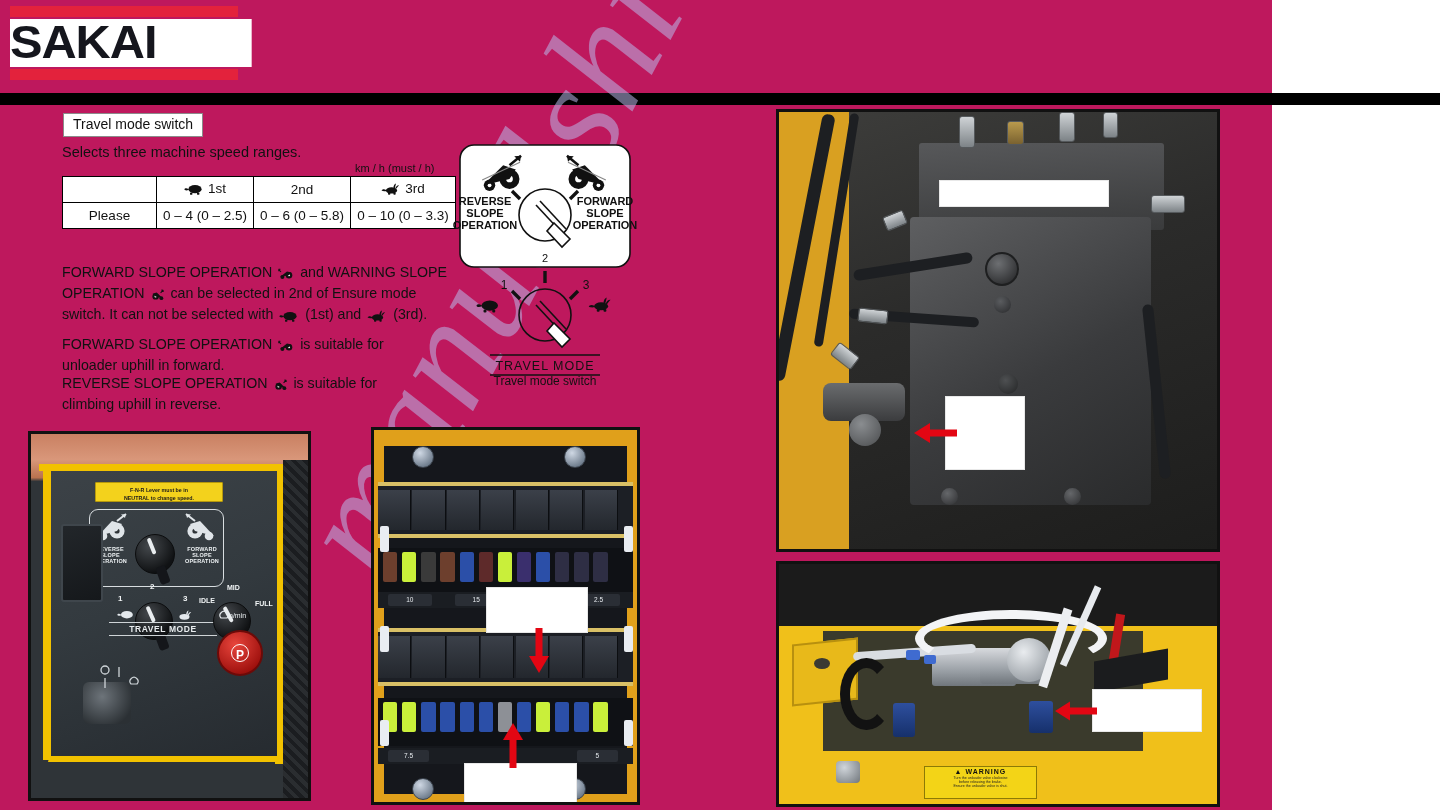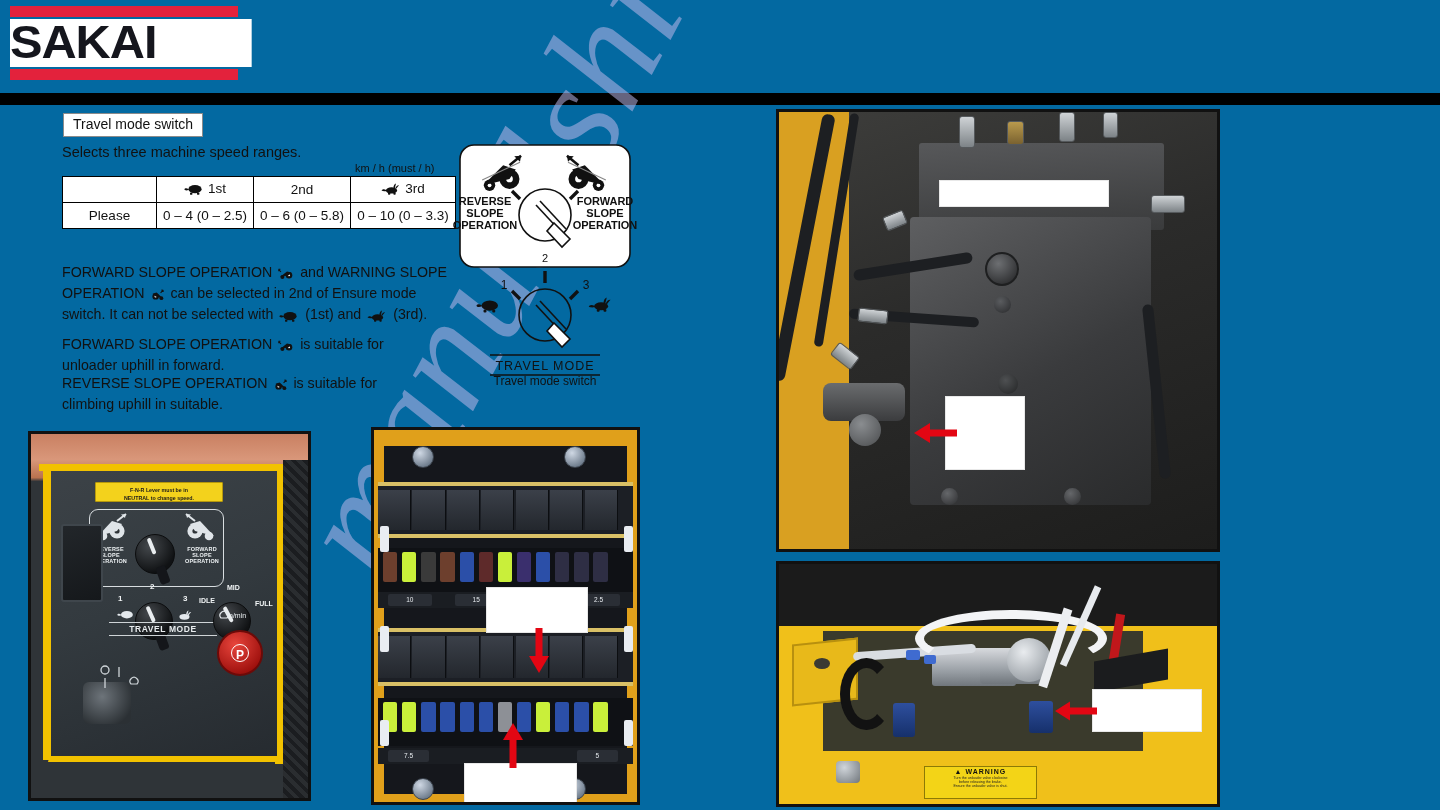--- a/index.html
+++ b/index.html
@@ -2,21 +2,21 @@
 <html><head>
 <meta charset="utf-8">
 <style>
   * { box-sizing: border-box; margin: 0; padding: 0; }
   html, body {
     width: 1440px; height: 810px;
     background: #ffffff;
     font-family: "Liberation Sans", sans-serif;
     overflow: hidden;
   }
-  .page { position: relative; width: 1440px; height: 810px; background:#0369a1; }
+  .page { position: relative; width: 1272px; height: 810px; background:#be185d; }
 
   
   .brand-block { position:absolute; left:10px; top:6px; width:228px; }
   .brand-bar { height:11px; background:#e3223c; width:228px; }
   .brand-bar.top { margin-bottom:2px; }
   .brand-bar.bottom { margin-top:2px; }
   .brand-word {
     height:48px; width:228px; background:#fff;
     font-family:"Liberation Sans", sans-serif;
     font-weight:900; font-size:46px; letter-spacing:-1px;
@@ -285,21 +285,21 @@
     <span class="inline-ico">
       <svg width="14" height="12" viewBox="0 0 14 12">
         <circle cx="5.6" cy="7.4" r="3.2" fill="#111"></circle>
           <circle cx="5.6" cy="7.4" r="1.1" fill="#fff"></circle>
         <circle cx="11.4" cy="9.2" r="1.9" fill="#111"></circle>
         <path d="M13 9.4 L6.6 3.6 L2.6 4.8 L5.6 7.4 Z" fill="#111"></path>
         <path d="M10.6 3.8 L13.2 1.2 M13.2 1.2 L11.4 1.1 M13.2 1.2 L13.1 3" stroke="#111" stroke-width="1.1" fill="none"></path>
       </svg>
     </span>
     <span>is suitable for</span><br>
-    <span>climbing uphill in suitable.</span><br>
+    <span>climbing uphill in reverse.</span><br>
   </div>
 
   <div class="diagram">
     <svg width="190" height="250" viewBox="0 0 190 250">
       <rect x="10" y="2" width="170" height="122" rx="14" fill="#fff" stroke="#111" stroke-width="1.6"></rect>
 
       <g transform="translate(28,16) scale(1.05)">
         <circle cx="30" cy="19" r="9.5" fill="#111"></circle>
           <circle cx="30" cy="19" r="3.2" fill="#fff"></circle>
         <circle cx="11" cy="25" r="5.4" fill="#111"></circle>

